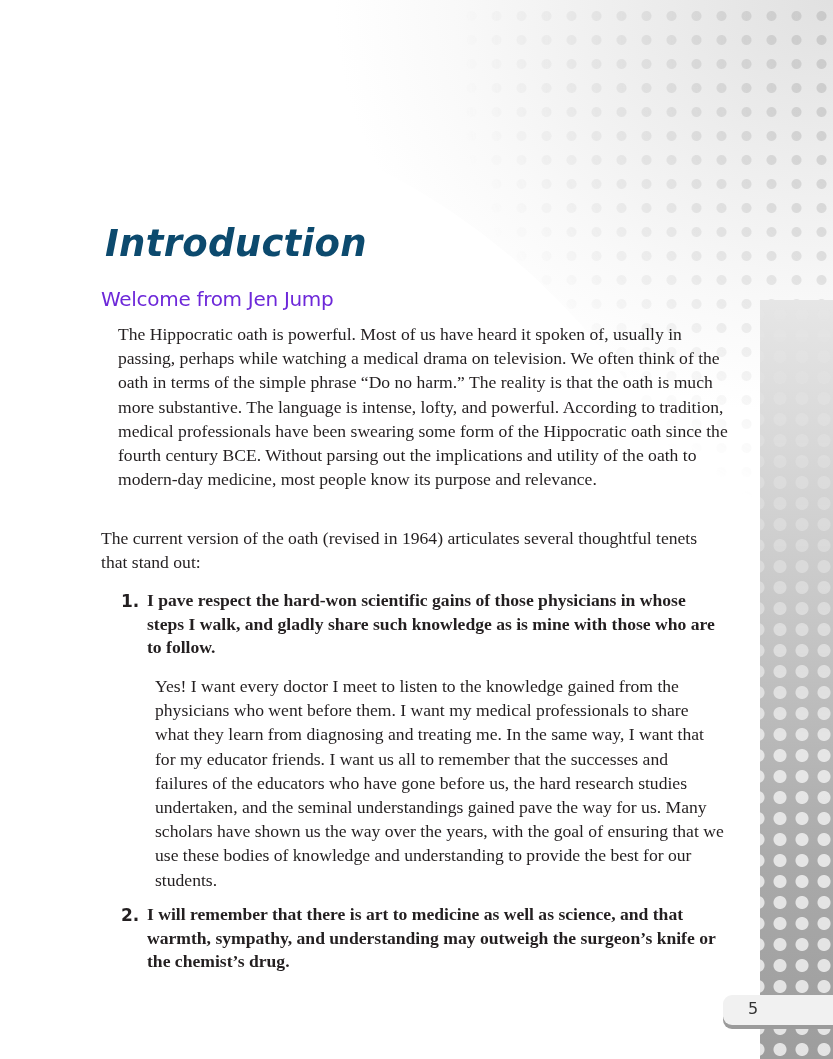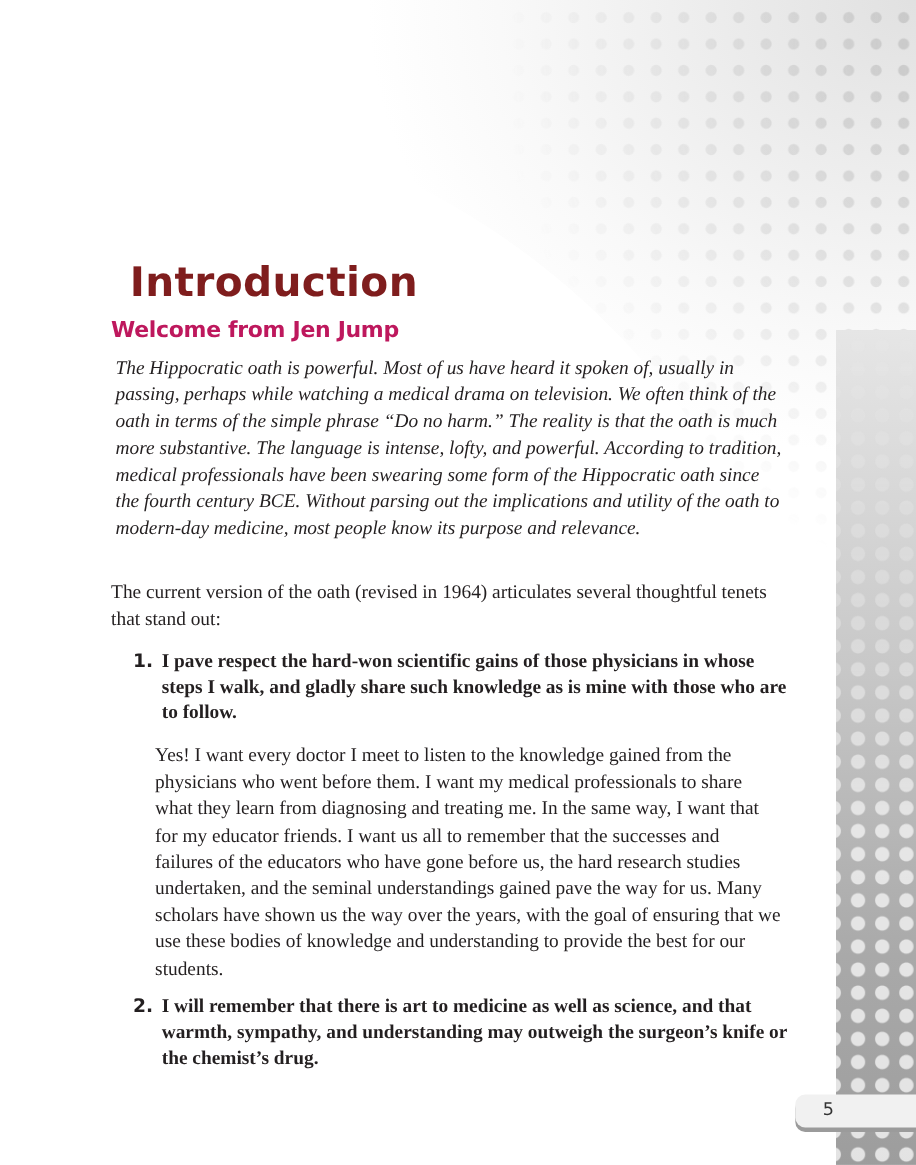--- a/index.html
+++ b/index.html
@@ -36,48 +36,48 @@
     position:absolute; left:760px; top:300px; width:73px; height:759px;
     background-image: radial-gradient(circle, rgba(235,235,235,0.9) 6px, rgba(0,0,0,0) 7px);
     background-size:22px 21px;
     background-position:9px 4px;
     -webkit-mask-image: linear-gradient(to bottom, rgba(0,0,0,0.15) 0%, rgba(0,0,0,0.5) 35%, #000 60%);
     mask-image: linear-gradient(to bottom, rgba(0,0,0,0.15) 0%, rgba(0,0,0,0.5) 35%, #000 60%);
   }
   
   .content { position:absolute; left:101px; top:0; width:620px; }
   h1 {
-    position:absolute; left:0; top:218px; margin:17px;
+    position:absolute; left:0; top:218px; margin:4px;
     font-family:"DejaVu Sans", sans-serif; font-weight:bold;
-    font-size:37px; letter-spacing:0.3px; color:#7f1d1d; white-space:nowrap;
+    font-size:37px; letter-spacing:0.3px; color:#0c4a6e; white-space:nowrap;font-style:italic;
   }
   h2 {
     position:absolute; left:0; top:287px; margin:0;
-    font-family:"DejaVu Sans", sans-serif; font-weight:bold;
-    font-size:20px; letter-spacing:-0.3px; color:#be185d; white-space:nowrap;
+    font-family:"DejaVu Sans", sans-serif; font-weight:normal;
+    font-size:20px; letter-spacing:-0.3px; color:#6d28d9; white-space:nowrap;
   }
   p { margin:0; }
   .body-text {
     font-family:"Liberation Serif", serif; font-size:17.6px; line-height:24.2px;
   }
-  .p1 { position:absolute; left:4px; top:322px; width:610px;font-style:italic; }
+  .p1 { position:absolute; left:17px; top:322px; width:610px; }
   .p2 { position:absolute; left:0; top:526px; width:610px;font-family:Liberation Serif, serif; }
   .item { position:absolute; left:0; width:615px; }
   .item1 { top:589px; }
   .item2 { top:903px; }
   .item-num {
     position:absolute; left:20px; top:0;
     font-family:"DejaVu Sans", sans-serif; font-weight:bold; font-size:17px; line-height:24px;
   }
   .item-text {
     position:absolute; left:46px; top:0; width:570px;
     font-family:"Liberation Serif", serif; font-weight:bold; font-size:17.6px; line-height:23.5px;
   }
   .item-comment {
-    position:absolute; left:40px; top:85px; width:570px;
+    position:absolute; left:54px; top:85px; width:570px;
   }
   .page-tab {
     position:absolute; left:723px; top:995px; width:110px; height:30px;
     background:#f1f1f1; border-radius:9px 0 0 9px;
     box-shadow: 0 4px 0 #9b9b9b;
   }
   .page-num {
     position:absolute; left:25px; top:4px;
     font-family:"DejaVu Sans", sans-serif; font-size:16px; color:#333;
   }

